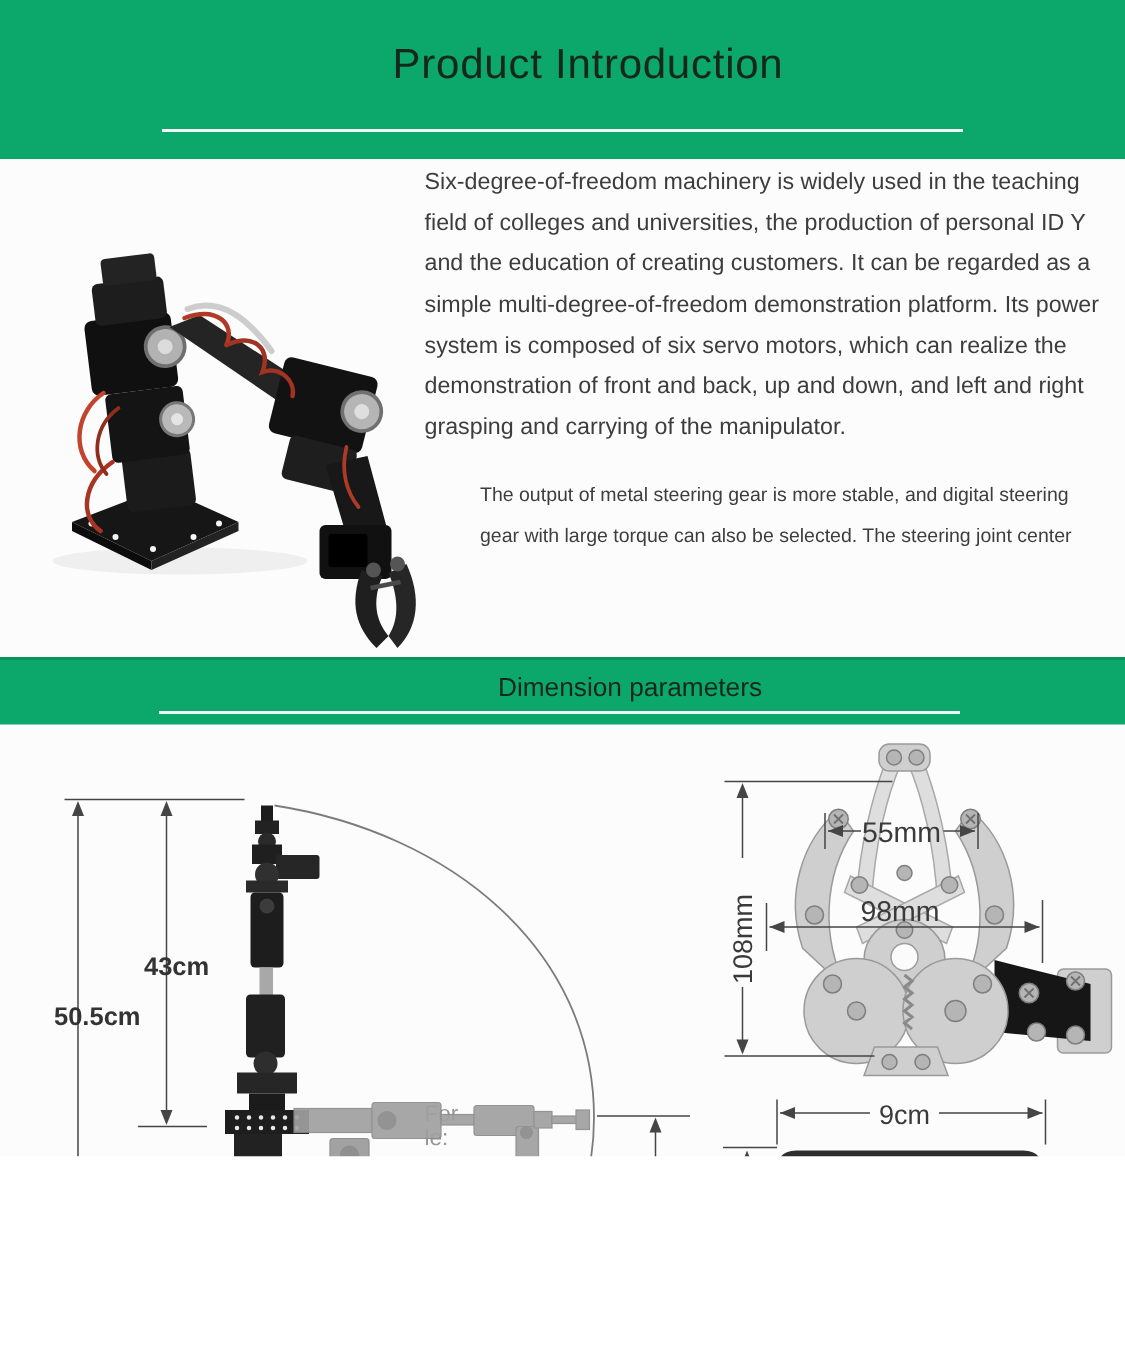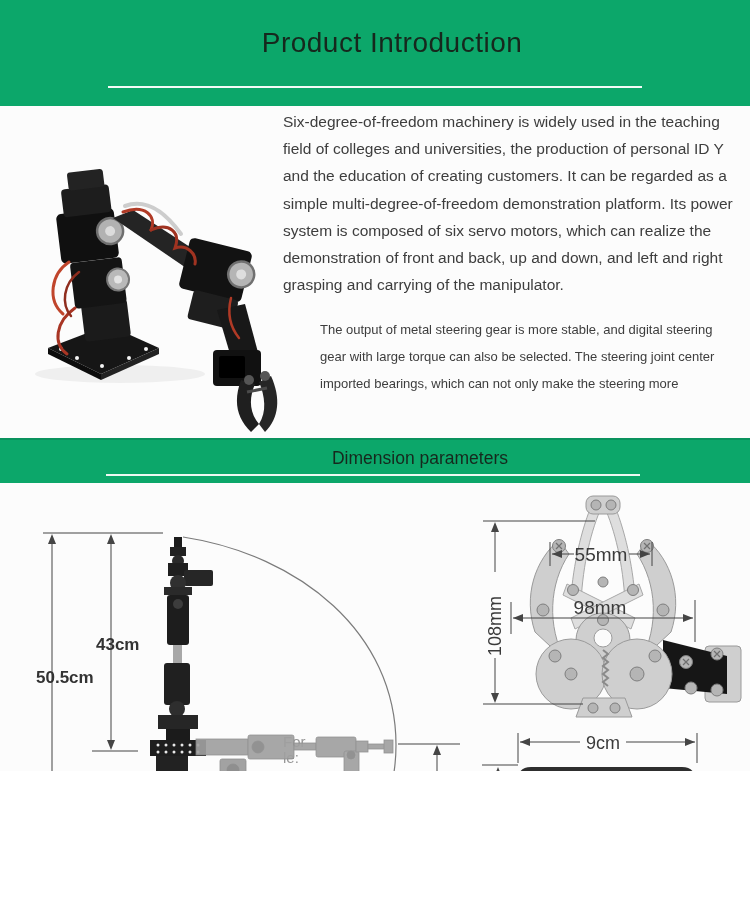--- a/index.html
+++ b/index.html
@@ -118,21 +118,20 @@
     <div class="ln">and the education of creating customers. It can be regarded as a</div>
     <div class="ln">simple multi-degree-of-freedom demonstration platform. Its power</div>
     <div class="ln">system is composed of six servo motors, which can realize the</div>
     <div class="ln">demonstration of front and back, up and down, and left and right</div>
     <div class="ln">grasping and carrying of the manipulator.</div>
   </div>
 
   <div class="abs para p2">
     <div class="ln">The output of metal steering gear is more stable, and digital steering</div>
     <div class="ln">gear with large torque can also be selected. The steering joint center</div>
-    <div class="ln">imported bearings, which can not only make the steering more</div>
   </div>
 
   <div class="abs dim-band"></div>
   <div class="abs dim-band-title">Dimension parameters</div>
   <div class="abs dim-band-underline"></div>
 
   <svg class="abs" style="left:0;top:483px" width="470" height="430" viewBox="0 0 470 430">
 
     <path class="arc" d="M183,54 C300,72 396,150 396,262 C396,352 332,415 240,421"></path>
 

